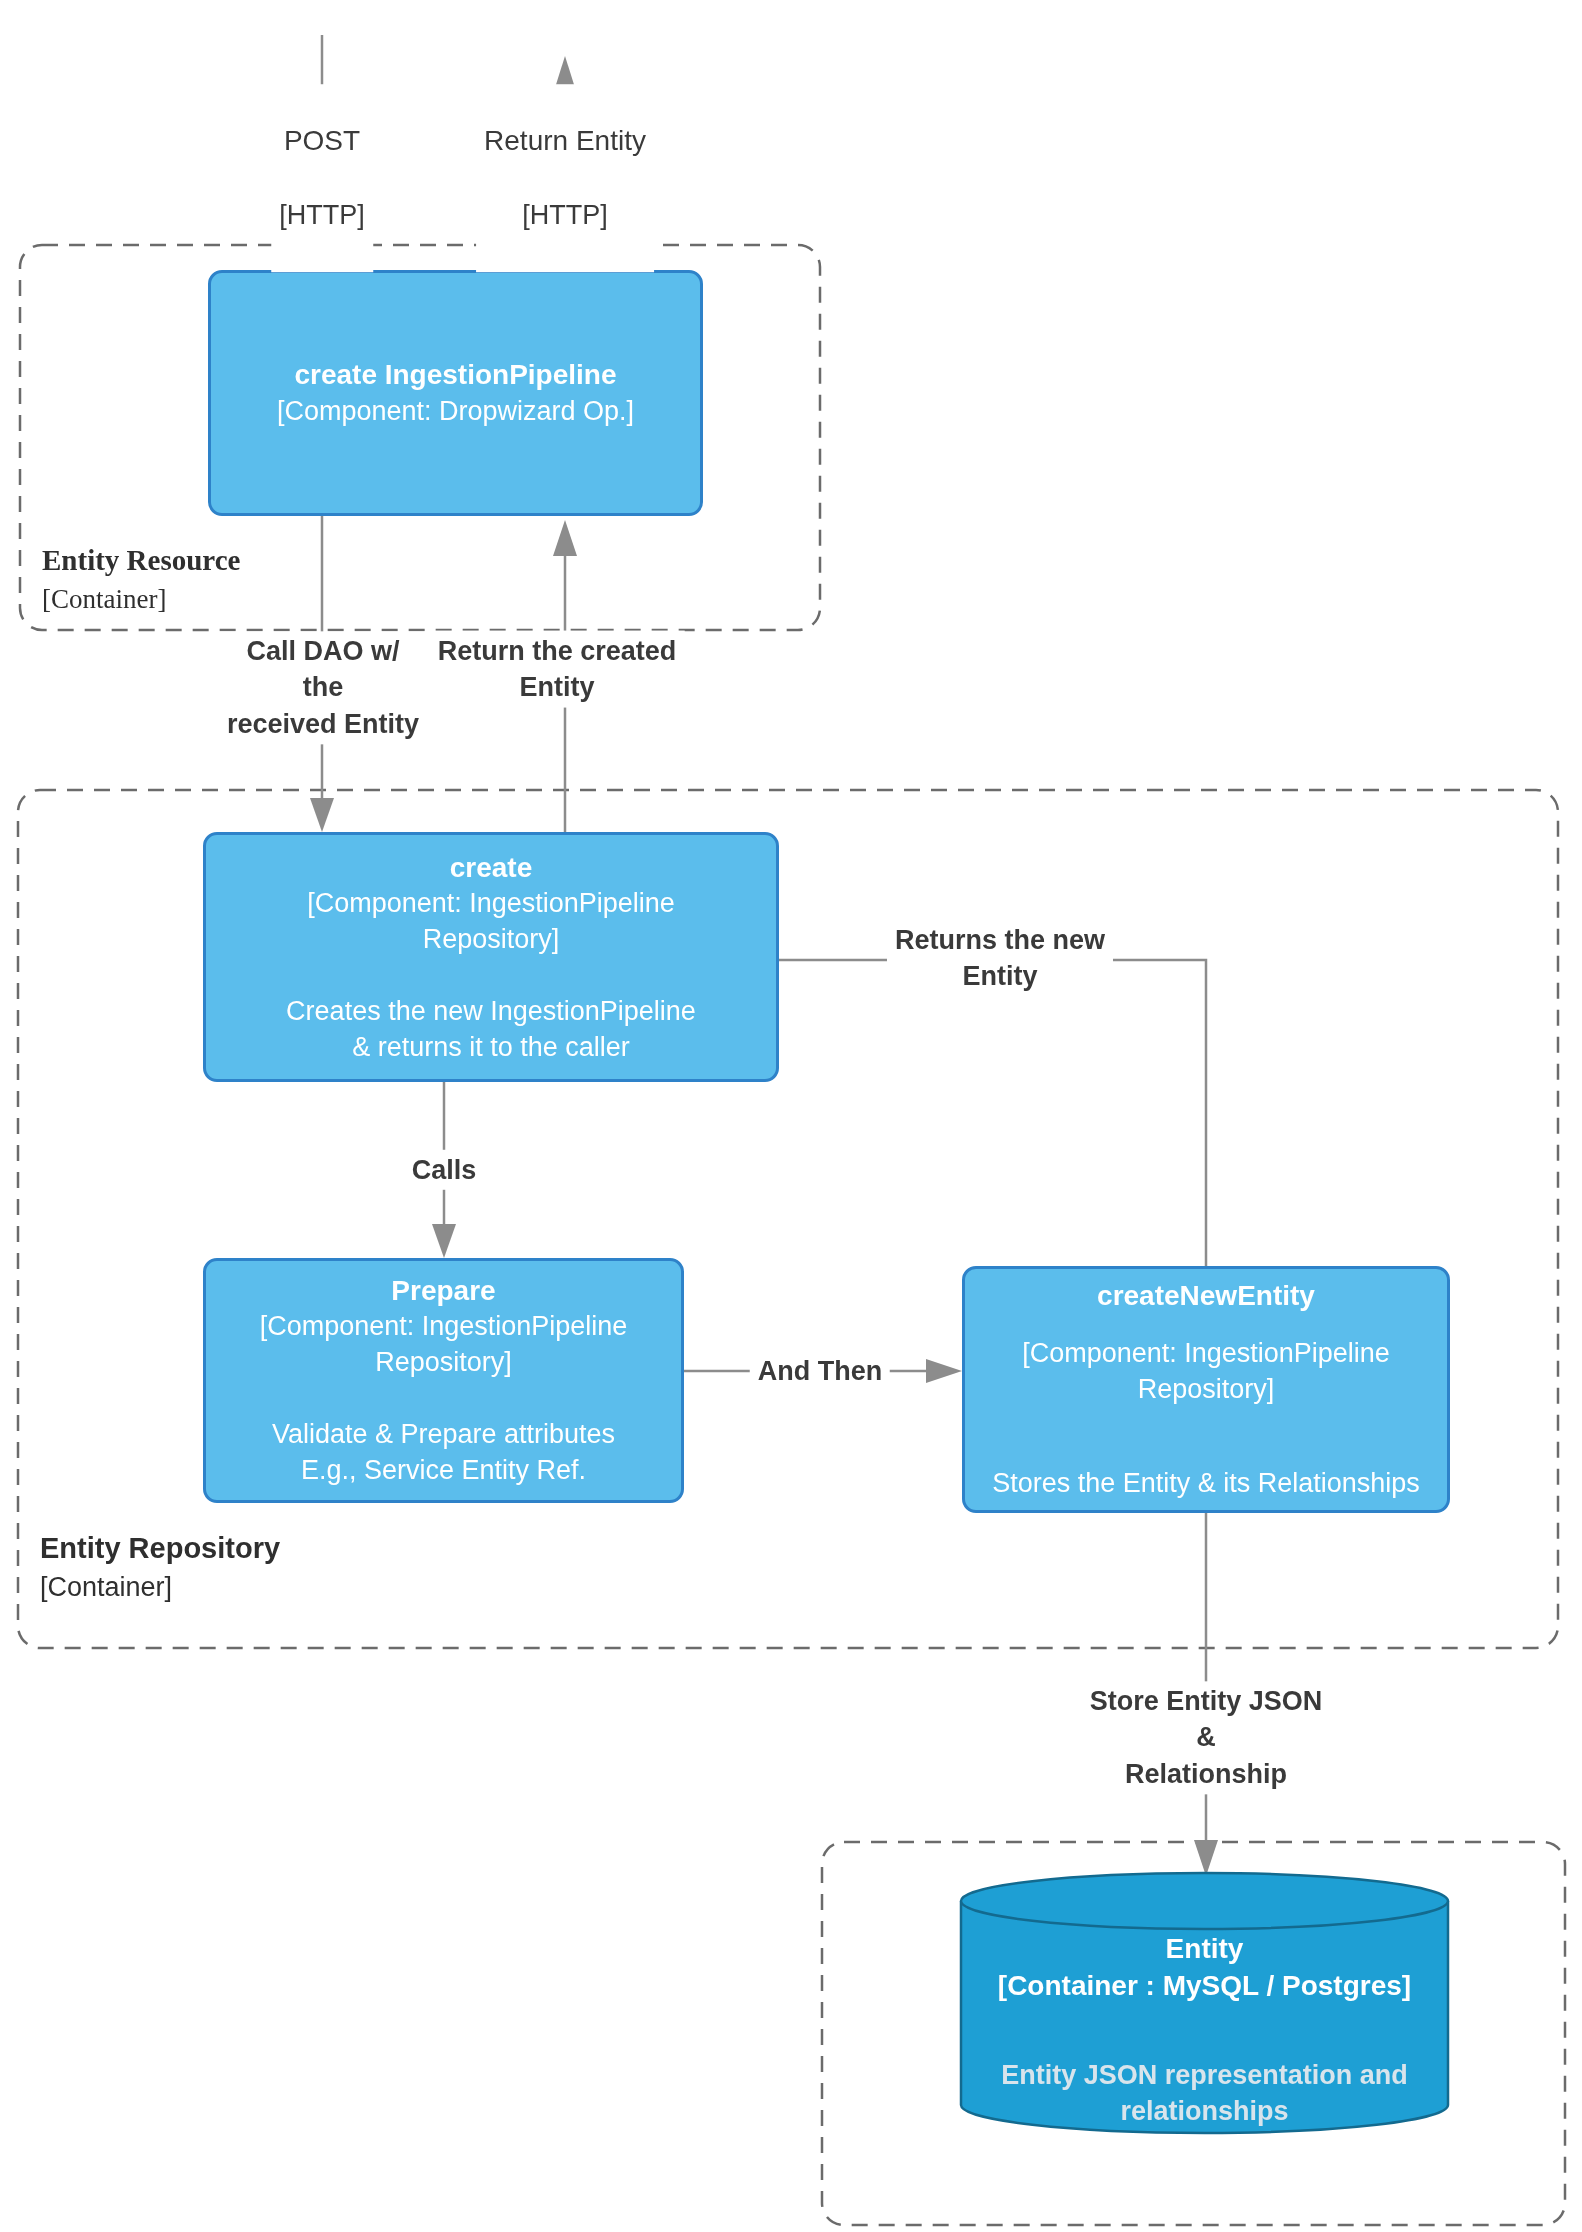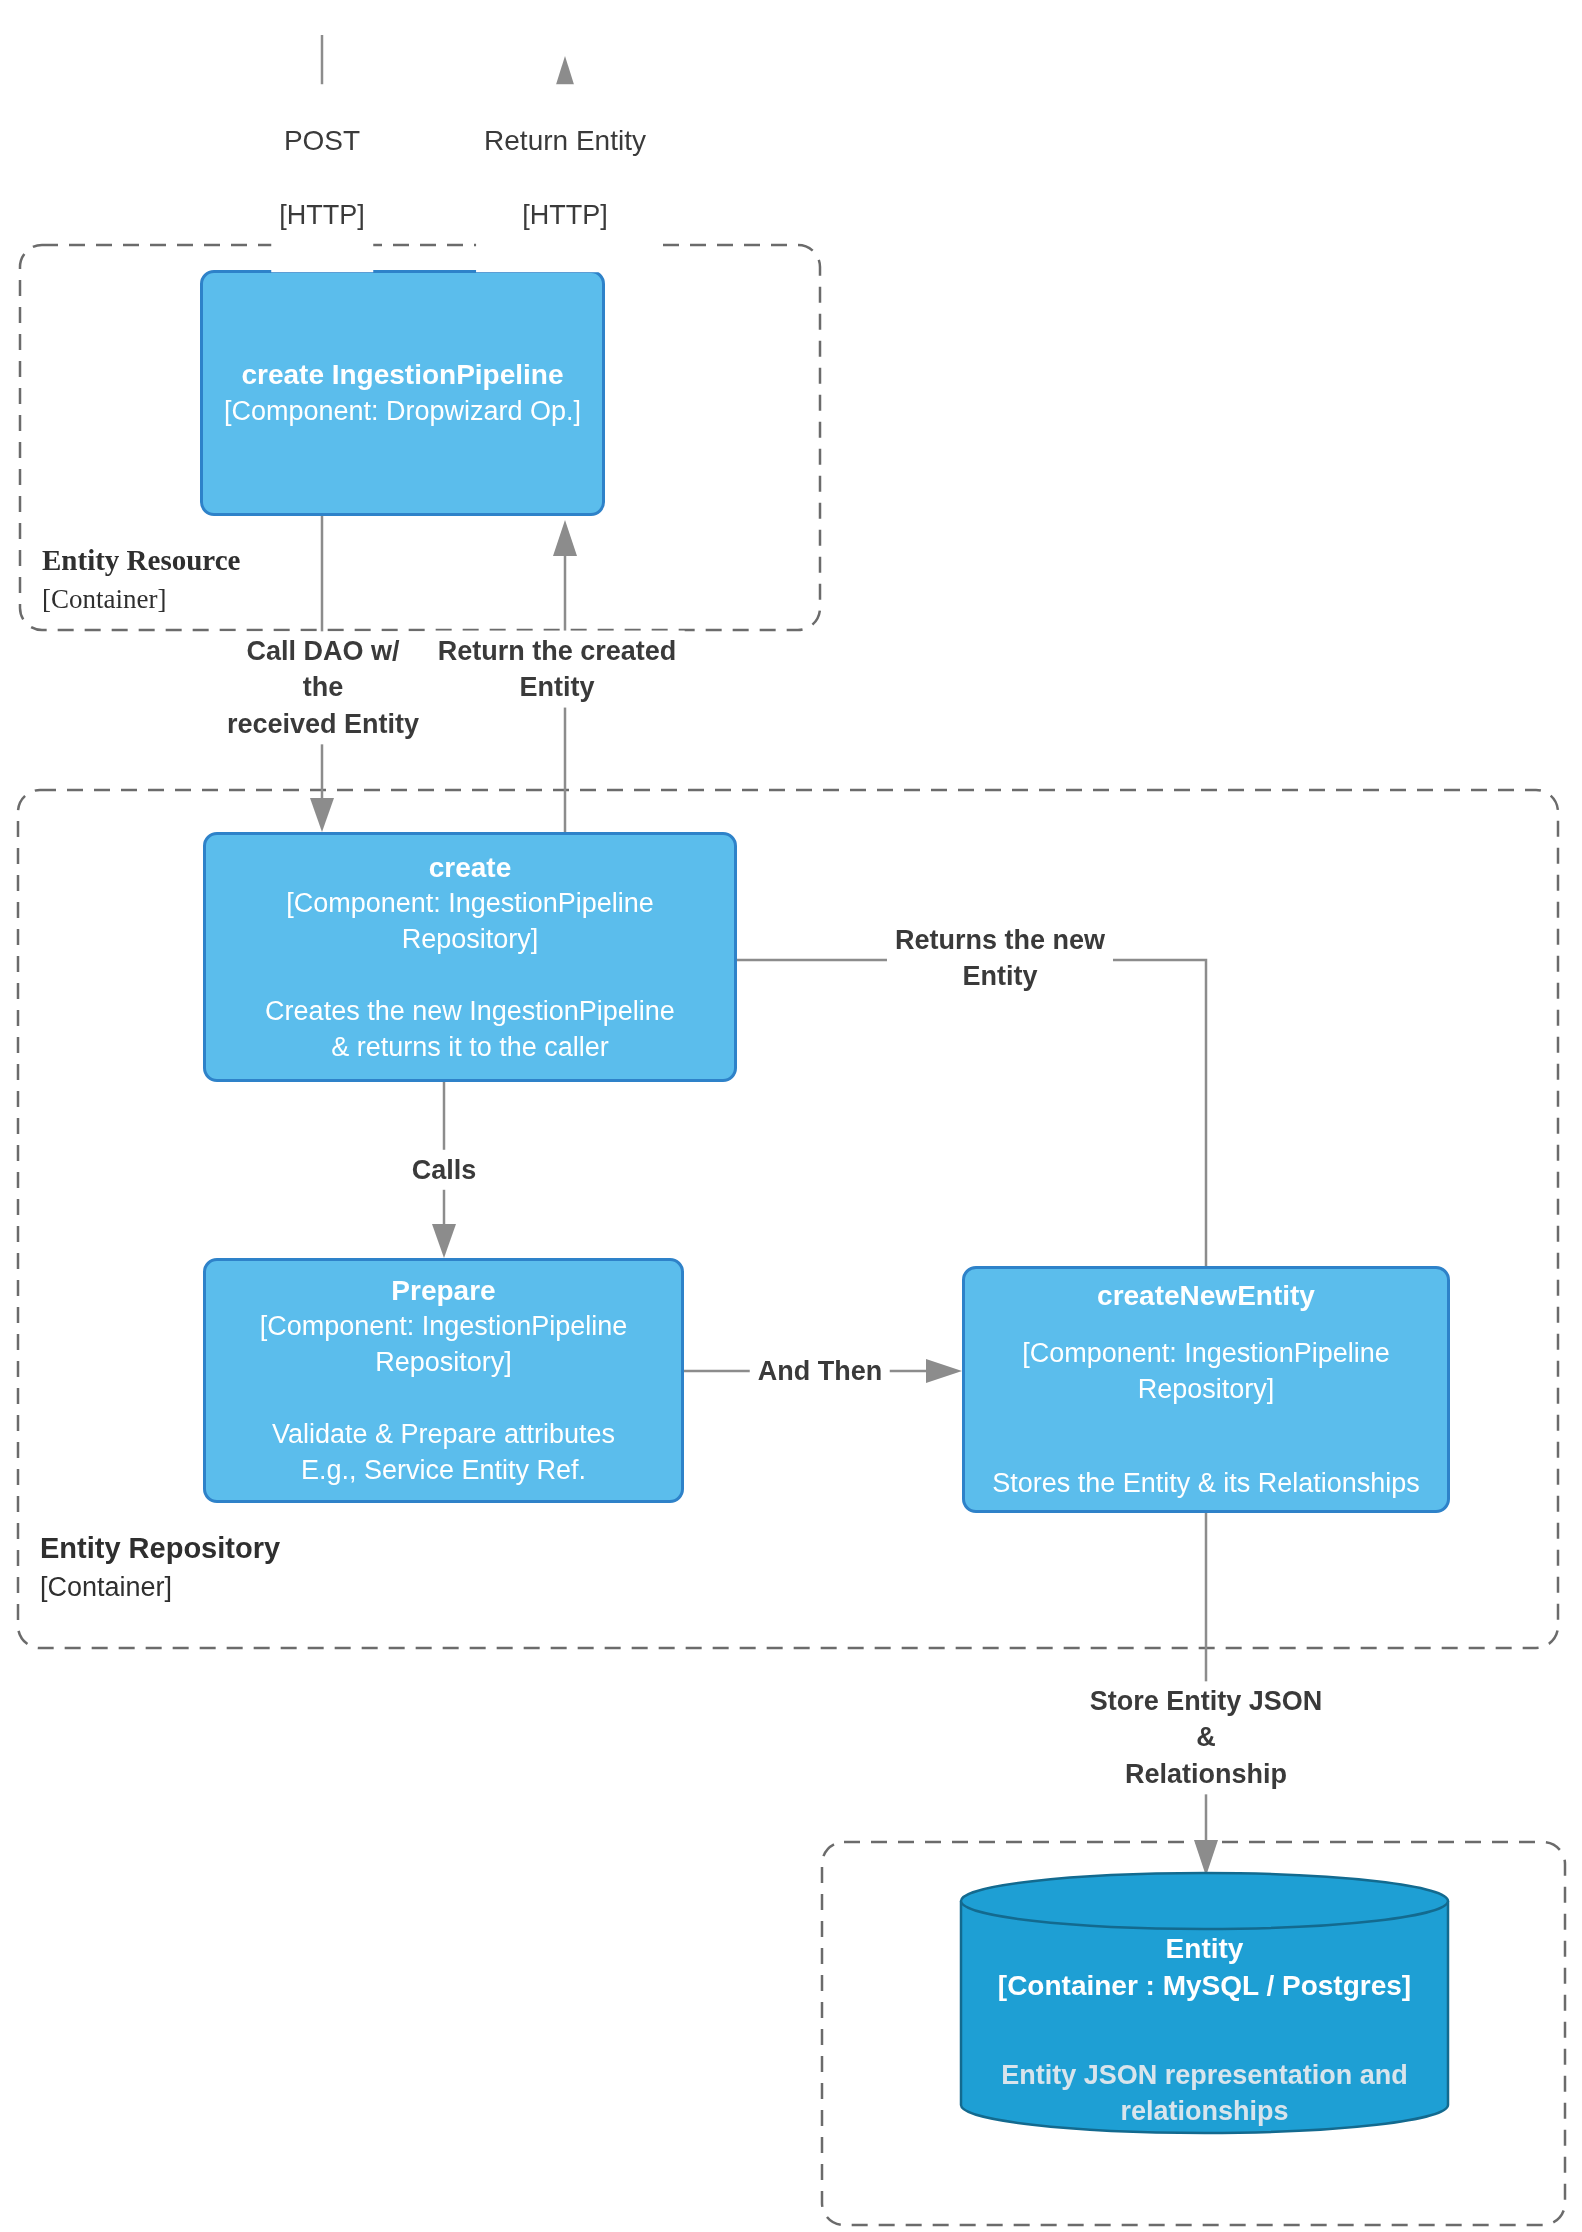--- a/index.html
+++ b/index.html
@@ -112,26 +112,26 @@
     <path d="M1206 1266 V960 H724" style="fill:none;stroke:var(--arrow);stroke-width:2.5;"></path>
     <polygon points="686,960 724,948 724,972" style="fill:var(--arrow);"></polygon>
 
     <path d="M1206 1513 V1840" style="fill:none;stroke:var(--arrow);stroke-width:2.5;"></path>
     <polygon points="1206,1876 1194,1840 1218,1840" style="fill:var(--arrow);"></polygon>
 
     <path d="M961 1901 L961 2105 A243.5 28 0 0 0 1448 2105 L1448 1901" style="fill:var(--db-fill);stroke:var(--db-border);stroke-width:2.5;"></path>
     <ellipse cx="1204.5" cy="1901" rx="243.5" ry="28" style="fill:var(--db-fill);stroke:var(--db-border);stroke-width:2.5;"></ellipse>
   </svg>
 
-  <div class="node" style="left:200px;top:270px;width:405px;height:246px;">
+  <div class="node" style="left:208px;top:270px;width:495px;height:246px;">
     <div class="node-title">create IngestionPipeline</div>
     <div class="node-component">[Component: Dropwizard Op.]</div>
   </div>
 
-  <div class="node" style="left:203px;top:832px;width:534px;height:250px;">
+  <div class="node" style="left:203px;top:832px;width:576px;height:250px;">
     <div class="node-title">create</div>
     <div class="node-component">[Component: IngestionPipeline
 Repository]</div>
     <div class="node-desc">Creates the new IngestionPipeline
 &amp; returns it to the caller</div>
   </div>
 
   <div class="node" style="left:203px;top:1258px;width:481px;height:245px;">
     <div class="node-title">Prepare</div>
     <div class="node-component">[Component: IngestionPipeline

